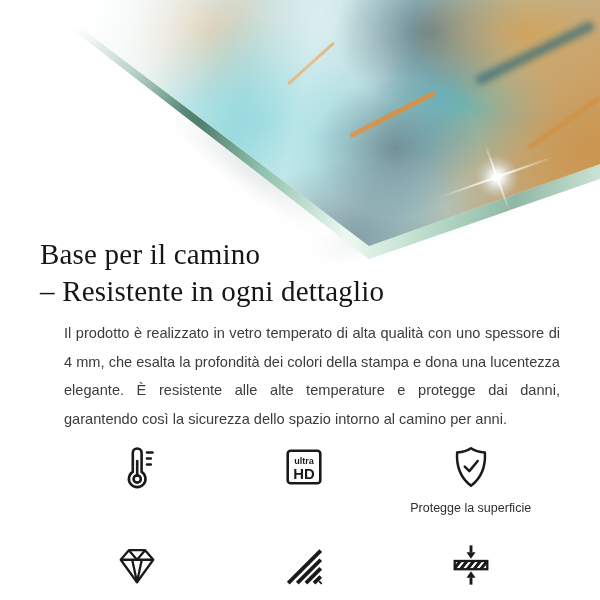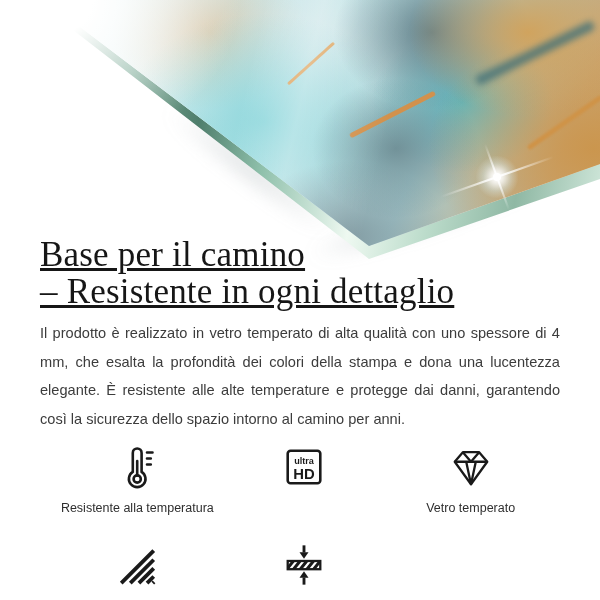--- a/index.html
+++ b/index.html
@@ -69,27 +69,27 @@
     background: linear-gradient(to right, rgba(255,255,255,0), #ffffff 50%, rgba(255,255,255,0)); }
   .sparkle-ray2 { left: 462px; top: 176px; width: 70px; height: 2px; transform: rotate(70deg);
     background: linear-gradient(to right, rgba(255,255,255,0), #ffffff 50%, rgba(255,255,255,0)); }
   .sparkle-core { left: 493px; top: 173px; width: 8px; height: 8px; border-radius: 50%;
     background: #ffffff; box-shadow: 0 0 8px 3px rgba(255,255,255,0.95); }
 
   
   .content { position: relative; padding: 0 40px; margin-top: -34px; }
   h1 {
     font-family: "Liberation Serif", serif;
-    font-weight: 400; font-size: 35px; line-height: 37px;
-    color: #161616; letter-spacing: 0.2px; text-decoration: underline;
+    font-weight: 400; font-size: 29px; line-height: 37px;
+    color: #161616; letter-spacing: 0.2px;
   }
   .desc {
     margin-top: 9px;
     font-size: 14.6px; line-height: 28.5px;
-    text-align: justify; color: #3c3c3c;
+    text-align: justify; color: #3c3c3c; margin-left: 24px;
   }
 
   
   .features {
     display: grid; grid-template-columns: 1fr 1fr 1fr;
     row-gap: 25px; margin-top: 9px; padding: 0 6px 0 14px;
   }
   .feature { display: flex; flex-direction: column; align-items: center; }
   .icon-wrap { height: 50px; display: flex; align-items: center; justify-content: center; }
   .icon-wrap svg { display: block; }
@@ -129,33 +129,41 @@
 
     <div class="feature">
       <div class="icon-wrap">
         <svg width="48" height="48" viewBox="0 0 48 48" fill="none" stroke="#1a1a1a" stroke-width="2.6" stroke-linecap="round">
           <path d="M19.8 28.8 V9.9 a4.4 4.4 0 0 1 8.8 0 V28.8 a8.3 8.3 0 1 1 -8.8 0 Z"></path>
           <circle cx="24.2" cy="36" r="3.6"></circle>
           <path d="M24.2 32.4 V18"></path>
           <path d="M34 9.5 h5.5 M34 15.5 h3.8 M34 21.5 h3.8"></path>
         </svg>
       </div>
-      <div class="feature-label">Resistente alla temperatura</div>
     </div>
 
     <div class="feature">
       <div class="icon-wrap">
         <svg width="46" height="46" viewBox="0 0 48 48">
           <rect x="7" y="7" width="34" height="34" rx="3" fill="none" stroke="#1a1a1a" stroke-width="2.7"></rect>
           <text x="24" y="21" text-anchor="middle" font-size="9.5" font-weight="bold" fill="#1a1a1a">ultra</text>
           <text x="24" y="36" text-anchor="middle" font-size="15.5" font-weight="bold" fill="#1a1a1a">HD</text>
         </svg>
       </div>
     </div>
 
+    <div class="feature">
+      <div class="icon-wrap">
+        <svg width="46" height="46" viewBox="0 0 48 48" fill="none" stroke="#1a1a1a" stroke-width="2.6" stroke-linecap="round" stroke-linejoin="round">
+          <path d="M24 4.5 C27.5 7 33 8.6 38.5 8.9 C39.3 22.5 35.5 35 24 43.5 C12.5 35 8.7 22.5 9.5 8.9 C15 8.6 20.5 7 24 4.5 Z"></path>
+          <path d="M17.5 23.5 L22.3 28.3 L31 17.8"></path>
+        </svg>
+      </div>
+      <div class="feature-label">Protegge la superficie</div>
+    </div>
 
     <div class="feature">
       <div class="icon-wrap">
         <svg width="46" height="44" viewBox="0 0 48 46" fill="none" stroke="#1a1a1a" stroke-width="2.4" stroke-linejoin="round">
           <path d="M15.5 7.5 H32.5 L41 17.5 L24 41 L7 17.5 Z"></path>
           <path d="M7 17.5 H41"></path>
           <path d="M15.5 7.5 L24 17.5 L32.5 7.5"></path>
           <path d="M19 17.5 L24 41 M29 17.5 L24 41"></path>
         </svg>
       </div>

